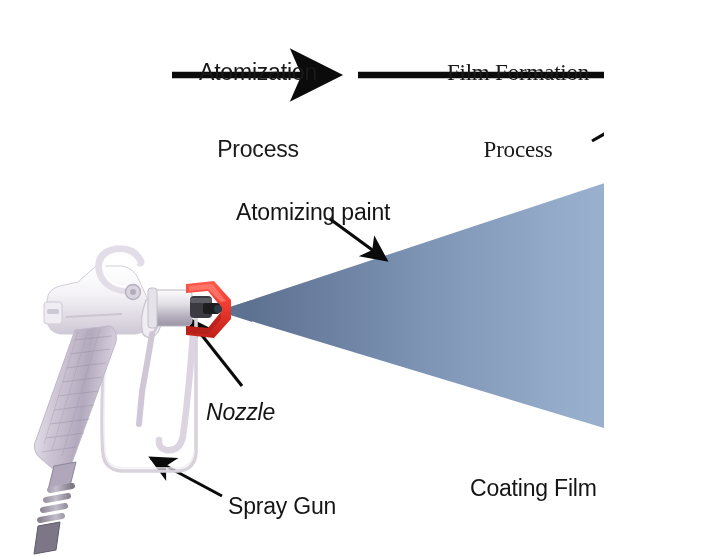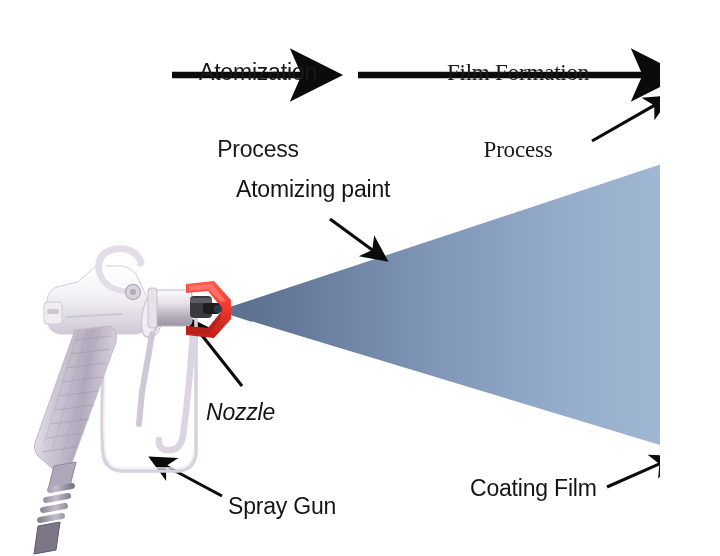--- a/index.html
+++ b/index.html
@@ -2,21 +2,21 @@
 <html><head>
 <meta charset="utf-8">
 <style>
   html, body {
     margin: 0;
     padding: 0;
     background: #ffffff;
   }
   #stage {
     position: relative;
-    width: 660px;
+    width: 604px;
     height: 556px;
     background: #ffffff;
     overflow: hidden;
     font-family: "Liberation Sans", sans-serif;
     color: #111111;
   }
   .label {
     position: absolute;
     font-family: "Liberation Sans", sans-serif;
     color: #171717;
@@ -233,21 +233,21 @@
     <div>Atomization</div>
     <div>Process</div>
   </div>
 
   <div class="label hdr" style="left:408px; top:8px; width:220px;font-family:Liberation Serif, serif;">
     <div>Film Formation</div>
     <div>Process</div>
   </div>
 
 
-  <div class="label anno" style="left:236px; top:177px;">Atomizing paint</div>
+  <div class="label anno" style="left:236px; top:200px;">Atomizing paint</div>
 
   <div class="label anno" style="left:206px; top:400px;font-style:italic;">Nozzle</div>
 
   <div class="label anno" style="left:470px; top:476px;">Coating Film</div>
 
   <div class="label anno" style="left:228px; top:494px;">Spray Gun</div>
 
 </div>
 
 </body></html>

